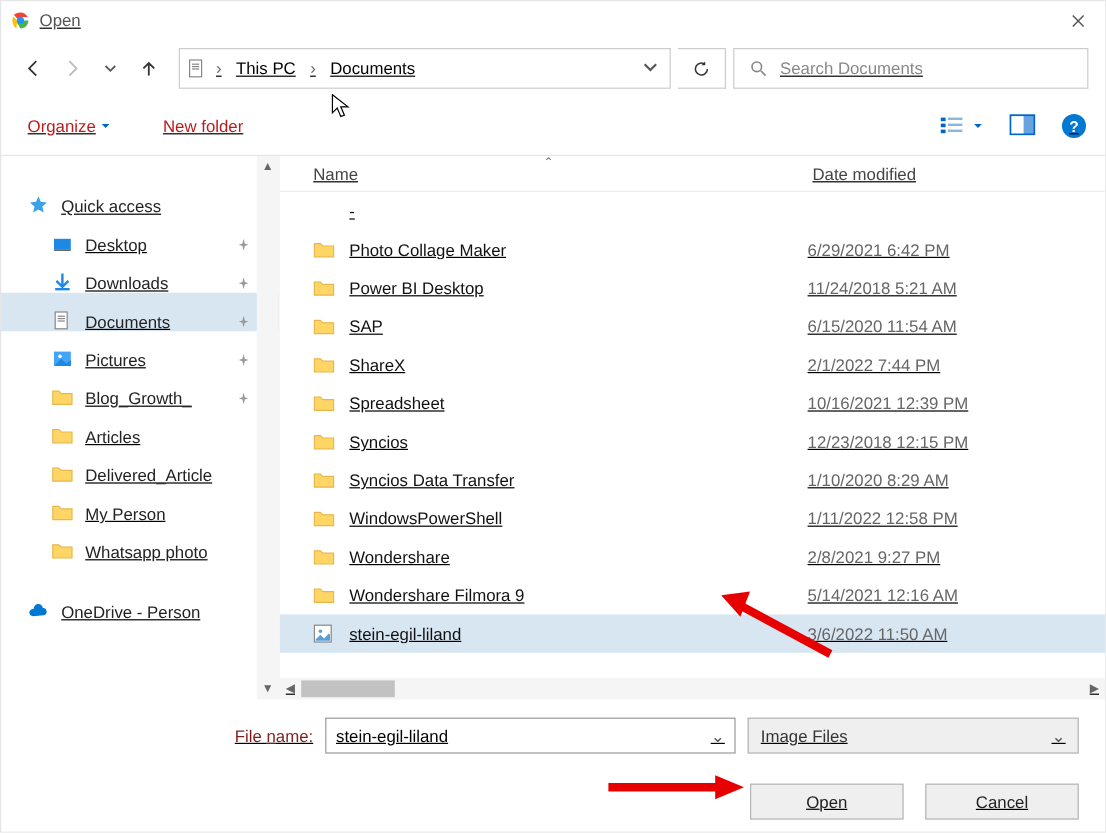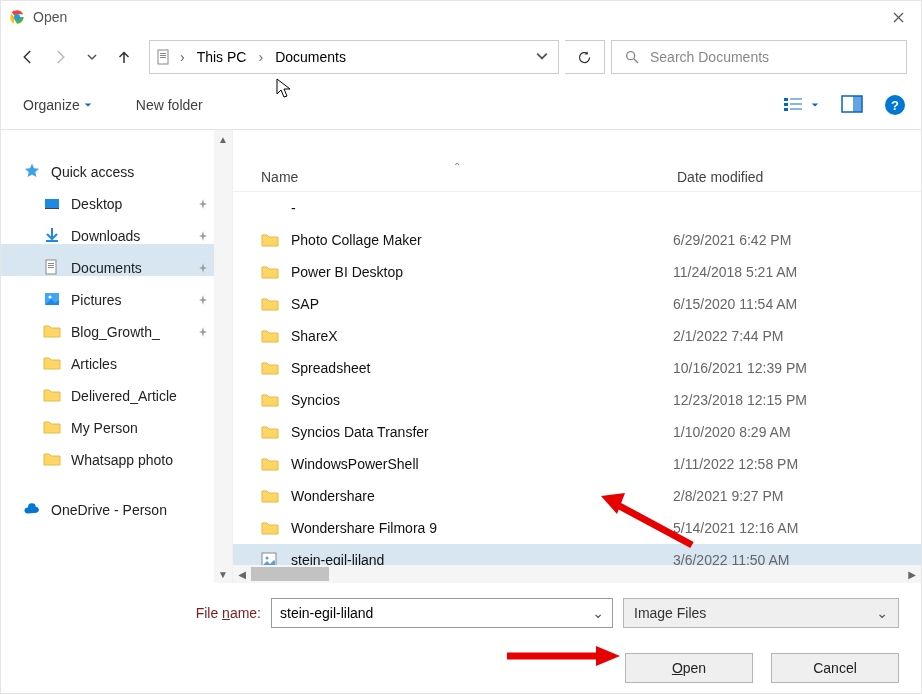--- a/index.html
+++ b/index.html
@@ -1,48 +1,48 @@
 <!DOCTYPE html>
 <html><head>
 <meta charset="utf-8">
 <style>
 * { box-sizing: border-box; margin: 0; padding: 0; font-family: "Segoe UI", Tahoma, sans-serif; font-size: 14px; }
 html, body { width: 922px; height: 694px; background: #fff; overflow: hidden; }
-.dialog { width: 922px; height: 694px; display: flex; flex-direction: column; border: 1px solid #e5e5e5; }
+.dialog { width: 922px; height: 694px; display: flex; flex-direction: column; border: 1px solid #e5e5e5; text-decoration: underline; }
 .titlebar { height: 32px; display: flex; align-items: center; padding-left: 8px; }
 .chrome-icon { width: 16px; height: 16px; margin-right: 8px; }
 .title-text { color: #555; font-size: 14px; }
 .win-close { margin-left: auto; width: 46px; height: 32px; display:flex; align-items:center; justify-content:center; color:#555; font-size: 14px; }
 .nav-row { height: 48px; display:flex; align-items:center; padding: 0 14px; gap: 6px; }
 .nav-btn { width: 26px; height: 26px; display:flex; align-items:center; justify-content:center; color:#444; }
 .nav-btn.disabled { color:#bbb; }
 .addressbar { flex: 1; height: 34px; border:1px solid #ccc; display:flex; align-items:center; padding: 0 6px; gap:6px; margin-left: 6px; position:relative; }
 .addr-seg { padding: 2px 4px; color:#000000; }
 .addr-chevron { color:#666; padding: 0 2px; }
 .addr-doc-icon { width:16px; height:16px; }
 .addr-dropdown { margin-left:auto; color:#555; padding: 0 4px; }
 .refresh-box { width:40px; height:34px; border:1px solid #ccc; border-left:none; display:flex; align-items:center; justify-content:center; color:#333; }
 .searchbox { width:296px; height:34px; border:1px solid #ccc; display:flex; align-items:center; gap:10px; padding:0 12px; color:#888; }
 .toolbar-row { height: 48px; display:flex; align-items:center; padding: 0 16px; gap: 32px; }
-.tool-link { color:#404040; padding: 4px 6px; display:flex; align-items:center; gap:4px;}
+.tool-link { color:#b91c1c; padding: 4px 6px; display:flex; align-items:center; gap:4px;}
 .tool-right { margin-left:auto; display:flex; align-items:center; gap:22px; color:#0066cc; }
 .help-icon { width:20px; height:20px; border-radius:50%; background:#0078d4; color:#fff; display:flex; align-items:center; justify-content:center; font-weight:bold; font-size:13px;}
 .main-area { flex:1; display:flex; border-top:1px solid #e5e5e5; min-height: 0; }
 .sidebar { width: 232px; display:flex; flex-direction:column; position:relative; border-right:1px solid #f0f0f0;}
 .sb-scroll { position:absolute; right:0; top:0; bottom:0; width:18px; background:#f5f5f5; display:flex; flex-direction:column; align-items:center;}
 .sb-scroll .arrow { height:18px; display:flex; align-items:center; justify-content:center; color:#666; font-size:10px;}
 .sb-scroll .thumb { width:14px; flex:1; }
 .sb-item { height:32px; display:flex; align-items:flex-end; gap:10px; padding-left: 42px; color:#222; white-space:nowrap; overflow:hidden; padding-right: 24px;}
 .sb-item.level0 { padding-left: 22px; }
 .sb-item .pin { margin-left:auto; color:#999; font-size:12px; }
 .sb-item.selected { background:#d8e6f2; }
 .sb-icon { width:18px; height:18px; flex-shrink:0; display:flex; align-items:center; justify-content:center; }
 .spacer { height: 18px; }
 .filepane { flex:1; display:flex; flex-direction:column; min-width: 0;}
-.colheaders { height:30px; display:flex; align-items:center; border-bottom:1px solid #eee; color:#444; position:relative;margin-top:32px;}
+.colheaders { height:30px; display:flex; align-items:center; border-bottom:1px solid #eee; color:#444; position:relative;}
 .col-name { padding-left: 28px; width: 440px; }
 .sort-arrow { position:absolute; left:220px; top:-1px; color:#777; font-size:10px;}
 .col-date { padding-left: 4px; }
 .rows-wrap { flex:1; overflow:hidden; position:relative;}
 .row { height:32px; display:flex; align-items:center; }
 .row.selected { background:#d8e6f2; }
 .row-icon { width:20px; margin-left: 28px; margin-right: 10px; display:flex; align-items:center;}
 .row-name { width: 382px; color:#111; white-space:nowrap; overflow:hidden;}
 .row-date { color:#666; }
 .folder-svg { width:18px; height:18px; }

